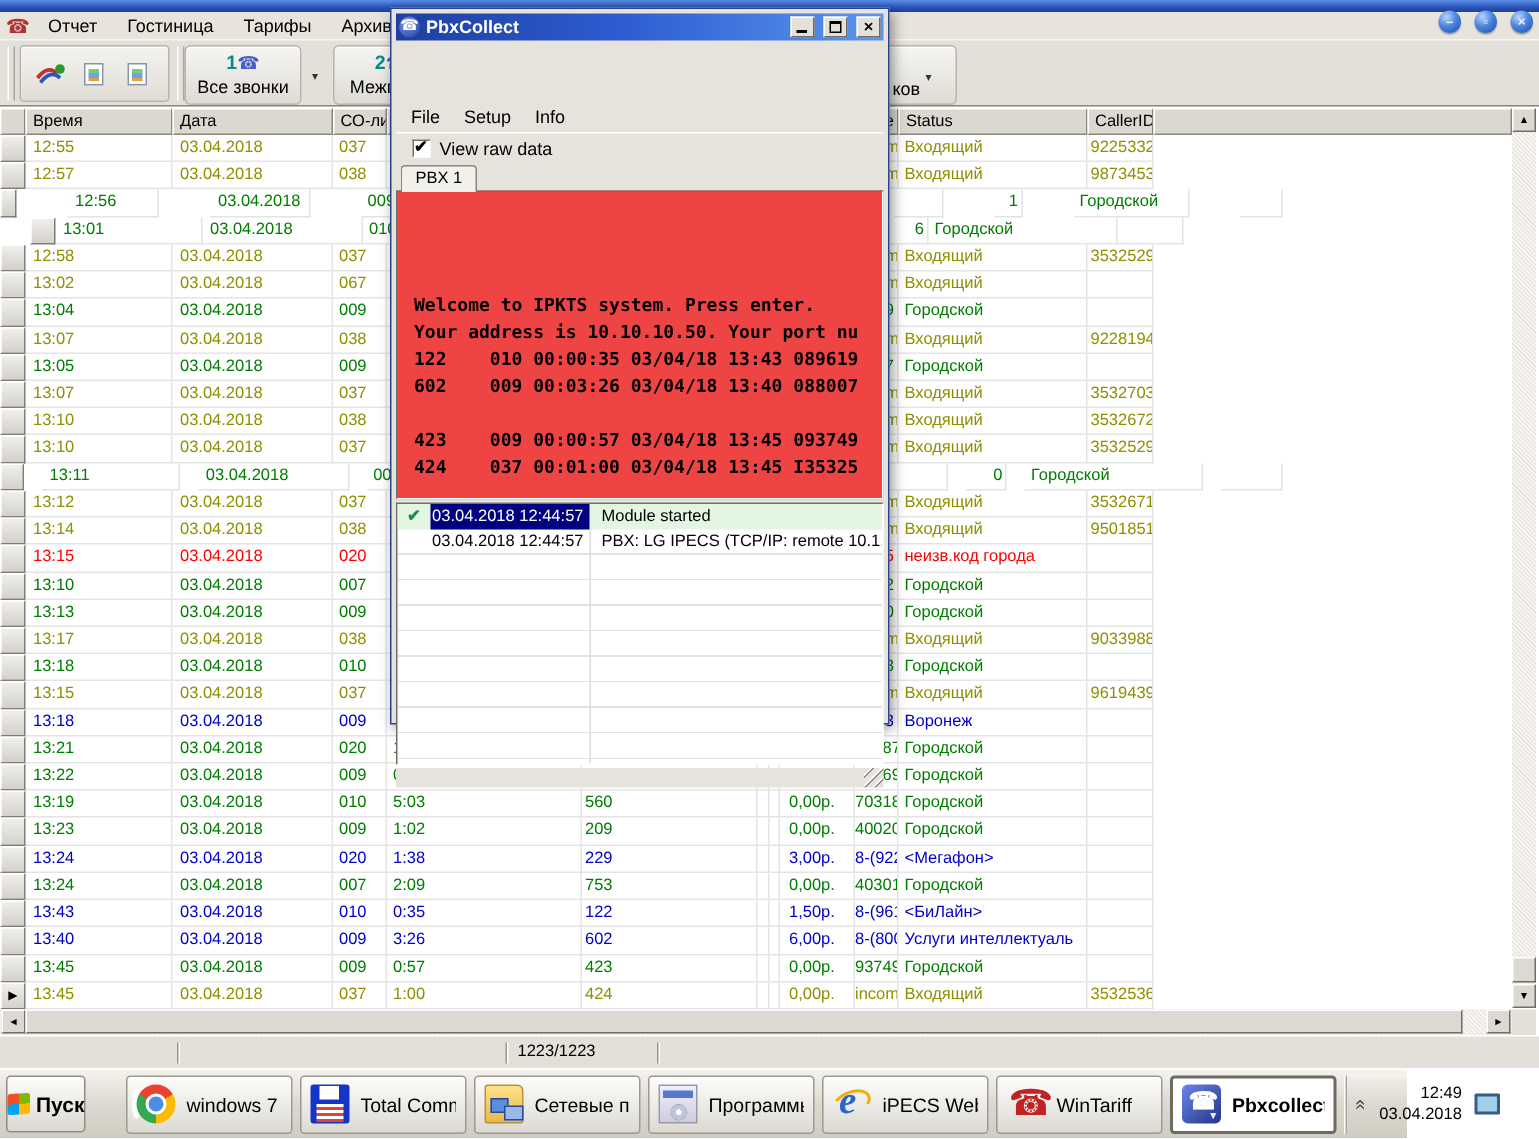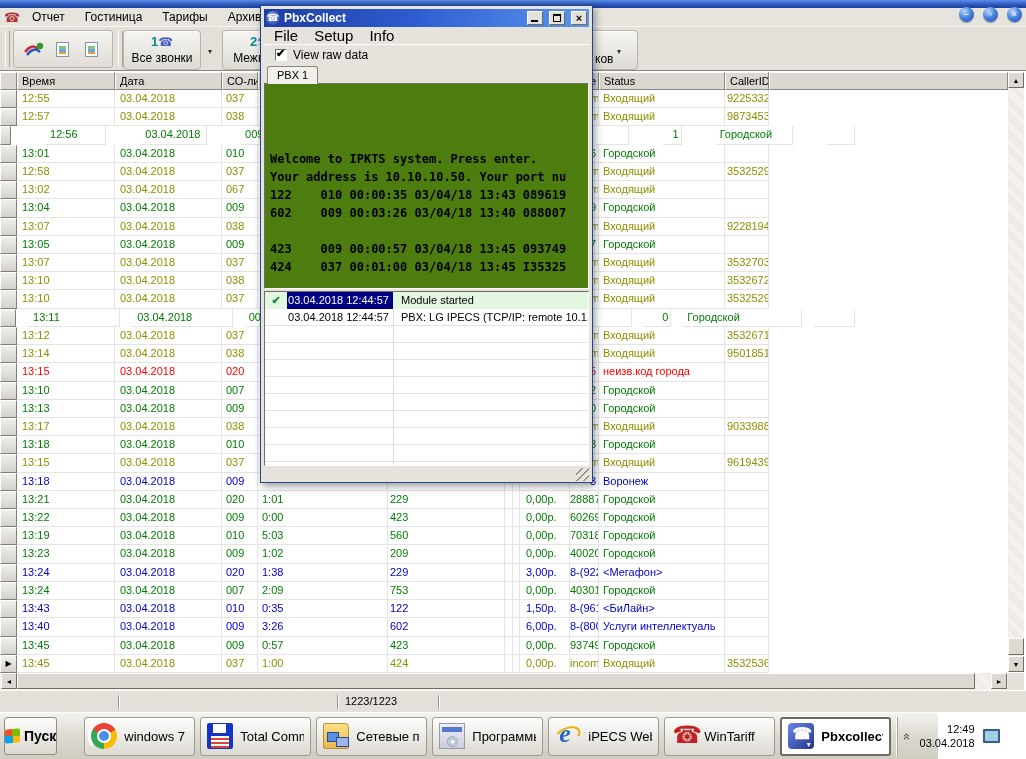--- a/index.html
+++ b/index.html
@@ -140,31 +140,31 @@
 .pbx-title { height:18px; background:linear-gradient(90deg,#1f3f9f 0%, #2d5bd0 45%, #5a96ef 100%);
   display:flex; align-items:center; gap:4px; padding:0 2px; color:#fff; font-weight:bold; font-size:12px; }
 .pbx-ico { width:14px; height:14px; border-radius:50%; background:radial-gradient(circle at 35% 30%, #7a9ae8, #1c3aa0); position:relative; flex:0 0 auto; }
 .pbx-ico::after { content:'☎'; position:absolute; inset:0; color:#fff; font-size:10px; line-height:14px; text-align:center; font-weight:normal; }
 .pbx-title .t { flex:1; }
 .tbtn { width:16px; height:14px; background:#e4e1da; border:1px solid; border-color:#fff #6e6b63 #6e6b63 #fff;
   position:relative; margin-left:2px; flex:0 0 auto; }
 .tbtn .g-min { position:absolute; left:3px; bottom:2px; width:7px; height:2px; background:#000; }
 .tbtn .g-max { position:absolute; left:3px; top:2px; width:8px; height:8px; border:1px solid #000; border-top-width:2px; }
 .tbtn .g-x { position:absolute; inset:0; text-align:center; font-size:11px; line-height:12px; font-weight:bold; color:#000; }
-.pbx-menu { height:17px; display:flex; align-items:flex-start; font-size:15px; padding-left:2px; }
+.pbx-menu { height:17px; display:flex; align-items:flex-start; font-size:12px; padding-left:2px;margin-top:44px; }
 .pbx-menu span { padding:0 8px; }
 .pbx-checkrow { height:21px; display:flex; align-items:center; gap:6px; padding-left:11px;
   font-size:12px; border-top:1px solid #fff; }
 .chk { width:12px; height:12px; background:#fff; border:1px solid; border-color:#716f64 #fff #fff #716f64; position:relative; }
 .chk::after { content:'✔'; position:absolute; left:0px; top:-3px; font-size:11px; font-weight:bold; color:#000; }
 .pbx-tabs { height:18px; padding-left:3px; position:relative; }
 .tab { display:inline-block; height:18px; padding:2px 9px 0; background:#f2f0ea;
   border:1px solid #8a877f; border-bottom:none; border-radius:3px 3px 0 0; font-size:11px; }
-.pbx-term { height:206px; background:#4d7c0f; border:1px solid; border-color:#716f64 #fff #fff #716f64;
-  overflow:hidden; padding:12px 0 0 5px;
+.pbx-term { height:206px; background:#ef4444; border:1px solid; border-color:#716f64 #fff #fff #716f64;
+  overflow:hidden; padding:12px 0 0 11px;
   font:bold 12px/18px "DejaVu Sans Mono", monospace; white-space:pre; color:#000; }
 .tline { height:18px; }
 .pbx-log { height:175px; margin-top:2px; background:#fff; border:1px solid; border-color:#716f64 #fff #fff #716f64;
   position:relative; overflow:hidden;
   background-image:repeating-linear-gradient(180deg, transparent 0 16px, #e2e2e2 16px 17px); }
 .pbx-log::before { content:''; position:absolute; left:128px; top:0; bottom:0; width:1px; background:#dcdcdc; }
 .lrow { position:relative; height:17px; display:flex; font-size:11px; line-height:16px; }
 .licon { width:22px; text-align:center; color:#1e8a4a; font-weight:bold; }
 .ltime { width:106px; text-align:right; padding-right:4px; white-space:nowrap; }
 .lmsg { flex:1; padding-left:8px; white-space:nowrap; overflow:hidden; }
@@ -284,21 +284,21 @@
         <div class="tcell c-co">009</div>
         <div class="tcell c-dur"></div>
         <div class="tcell c-ext"></div>
         <div class="tcell c-n1"></div>
         <div class="tcell c-n2"></div>
         <div class="tcell c-cost"></div>
         <div class="tcell c-ph">1</div>
         <div class="tcell c-st">Городской</div>
         <div class="tcell c-cid"></div>
       </div>
-      <div class="trow" style="color: rgb(0, 125, 0);">
+      <div class="trow" style="color: rgb(0, 125, 0); margin-left: 20px;">
         <div class="c-rh"><span style="visibility: hidden;">▶</span></div>
         <div class="tcell c-time">13:01</div>
         <div class="tcell c-date">03.04.2018</div>
         <div class="tcell c-co">010</div>
         <div class="tcell c-dur"></div>
         <div class="tcell c-ext"></div>
         <div class="tcell c-n1"></div>
         <div class="tcell c-n2"></div>
         <div class="tcell c-cost"></div>
         <div class="tcell c-ph">6</div>

